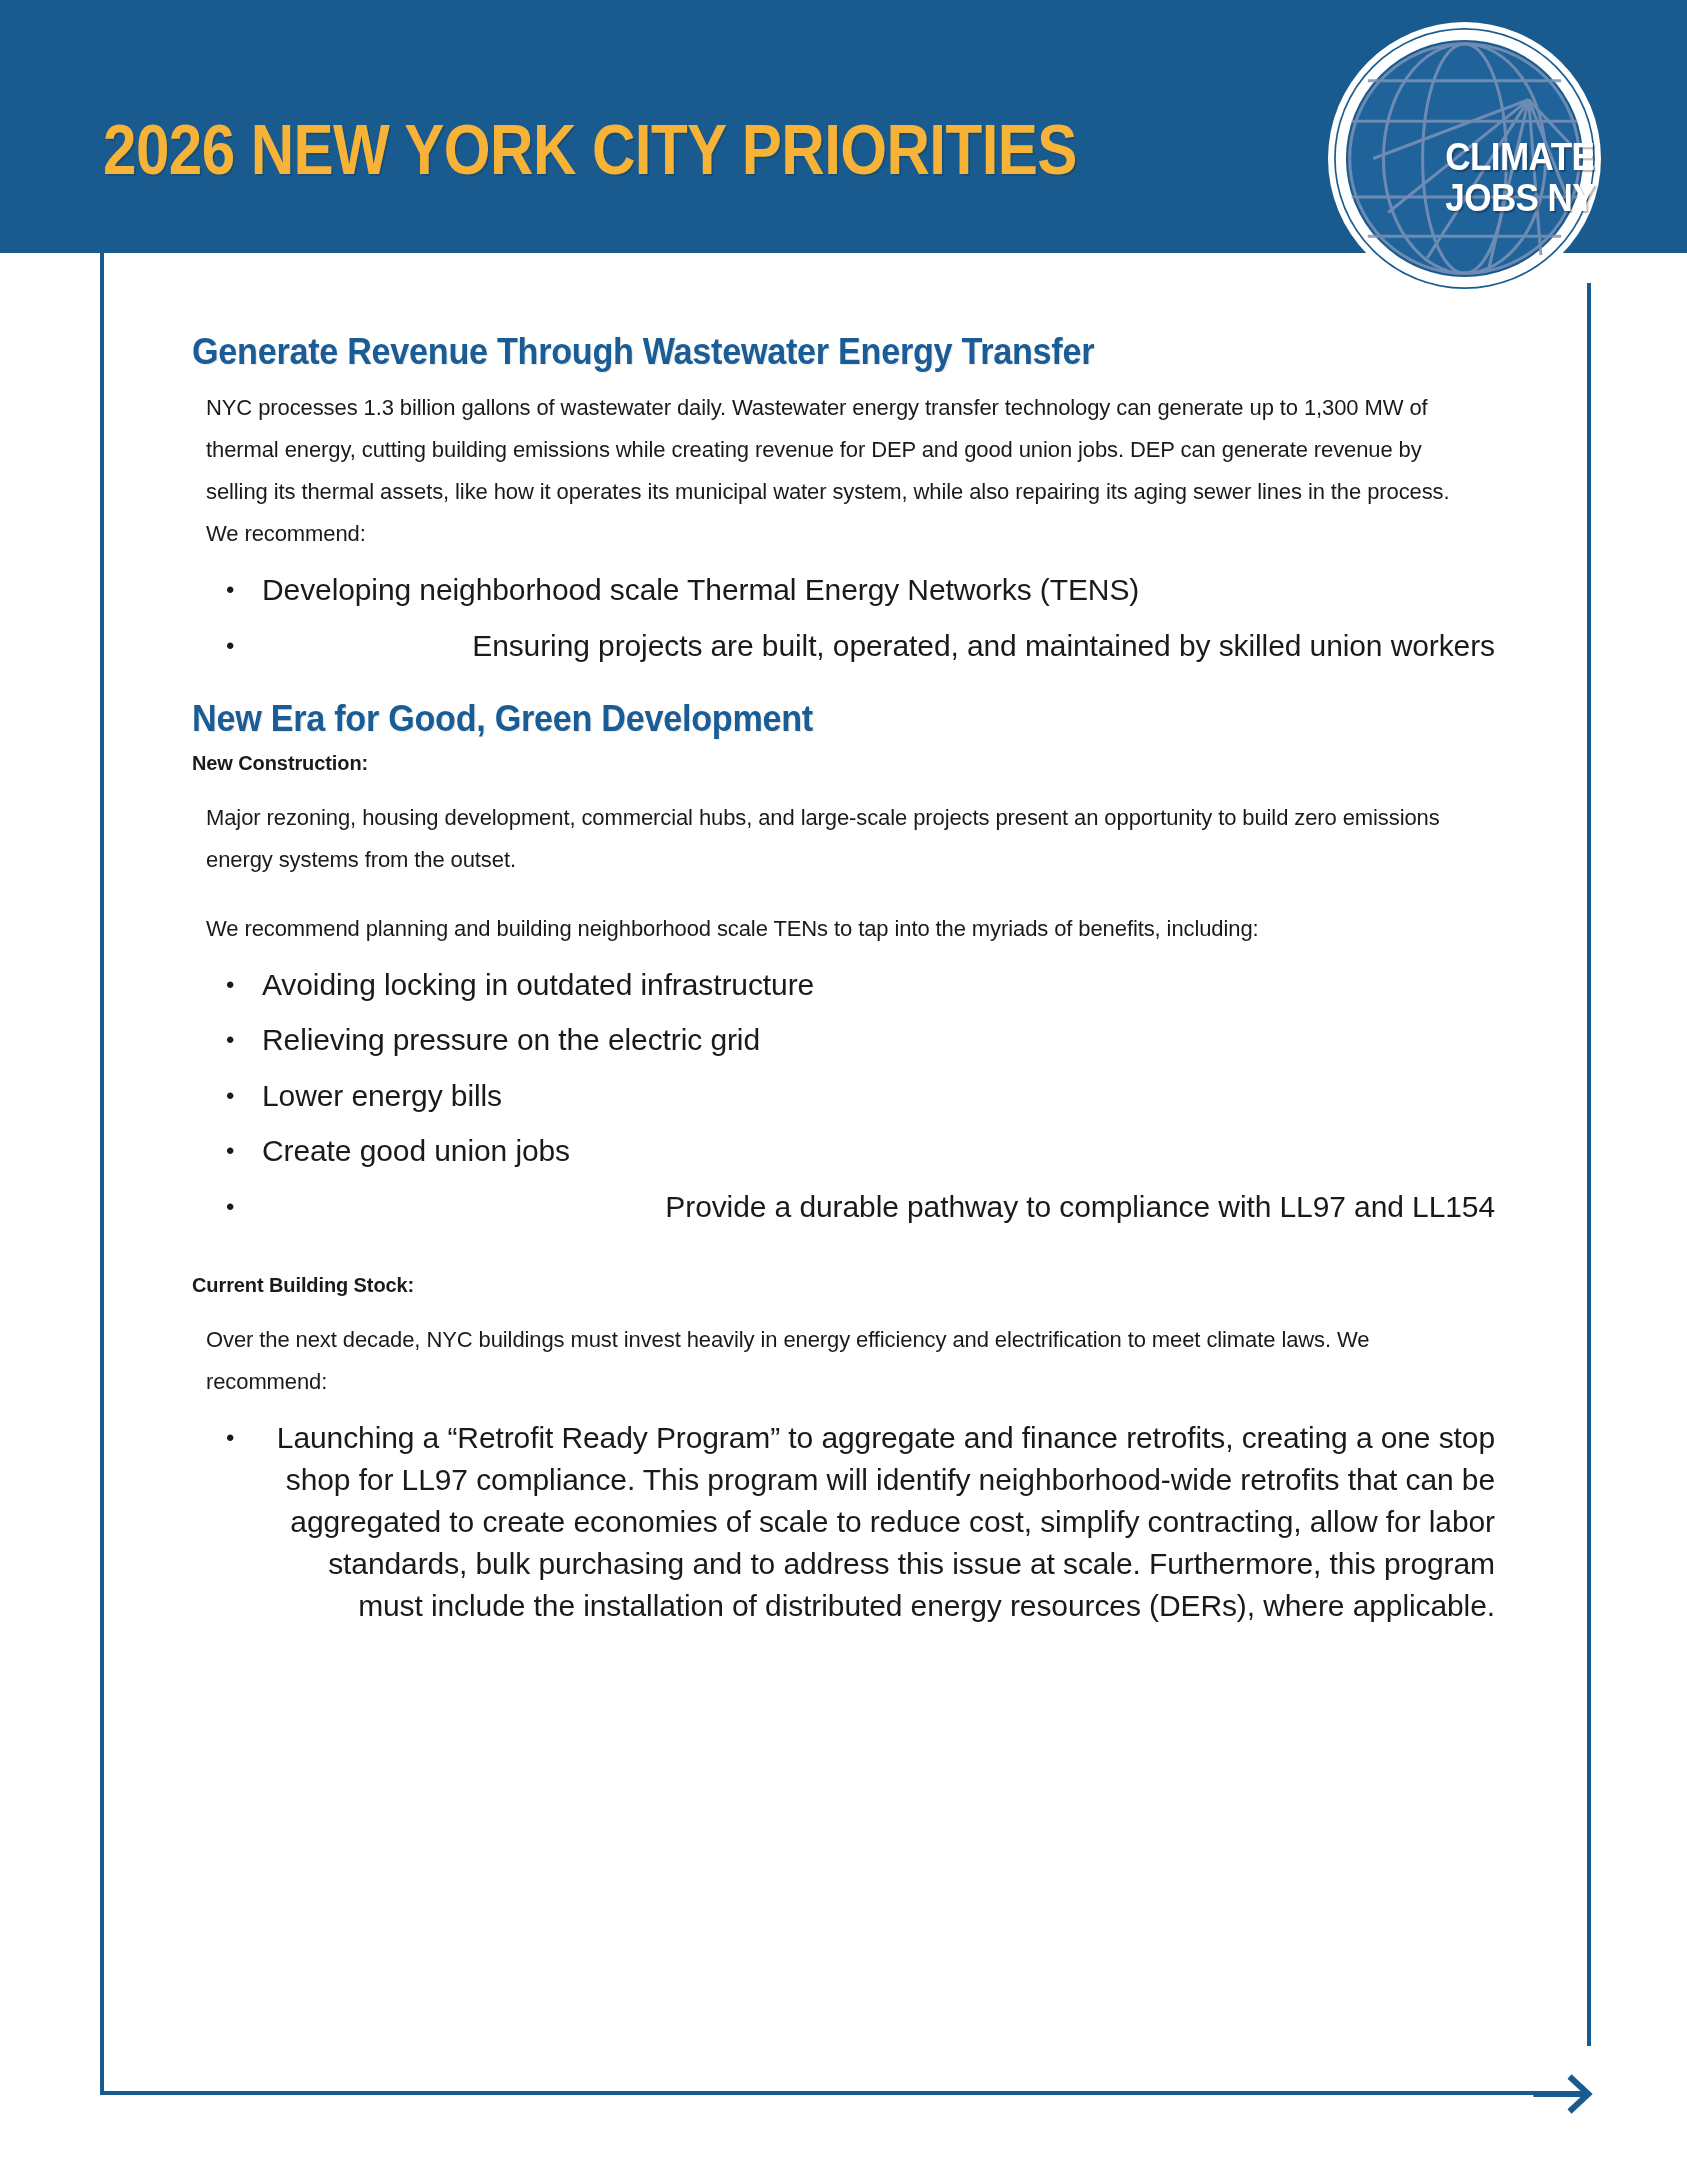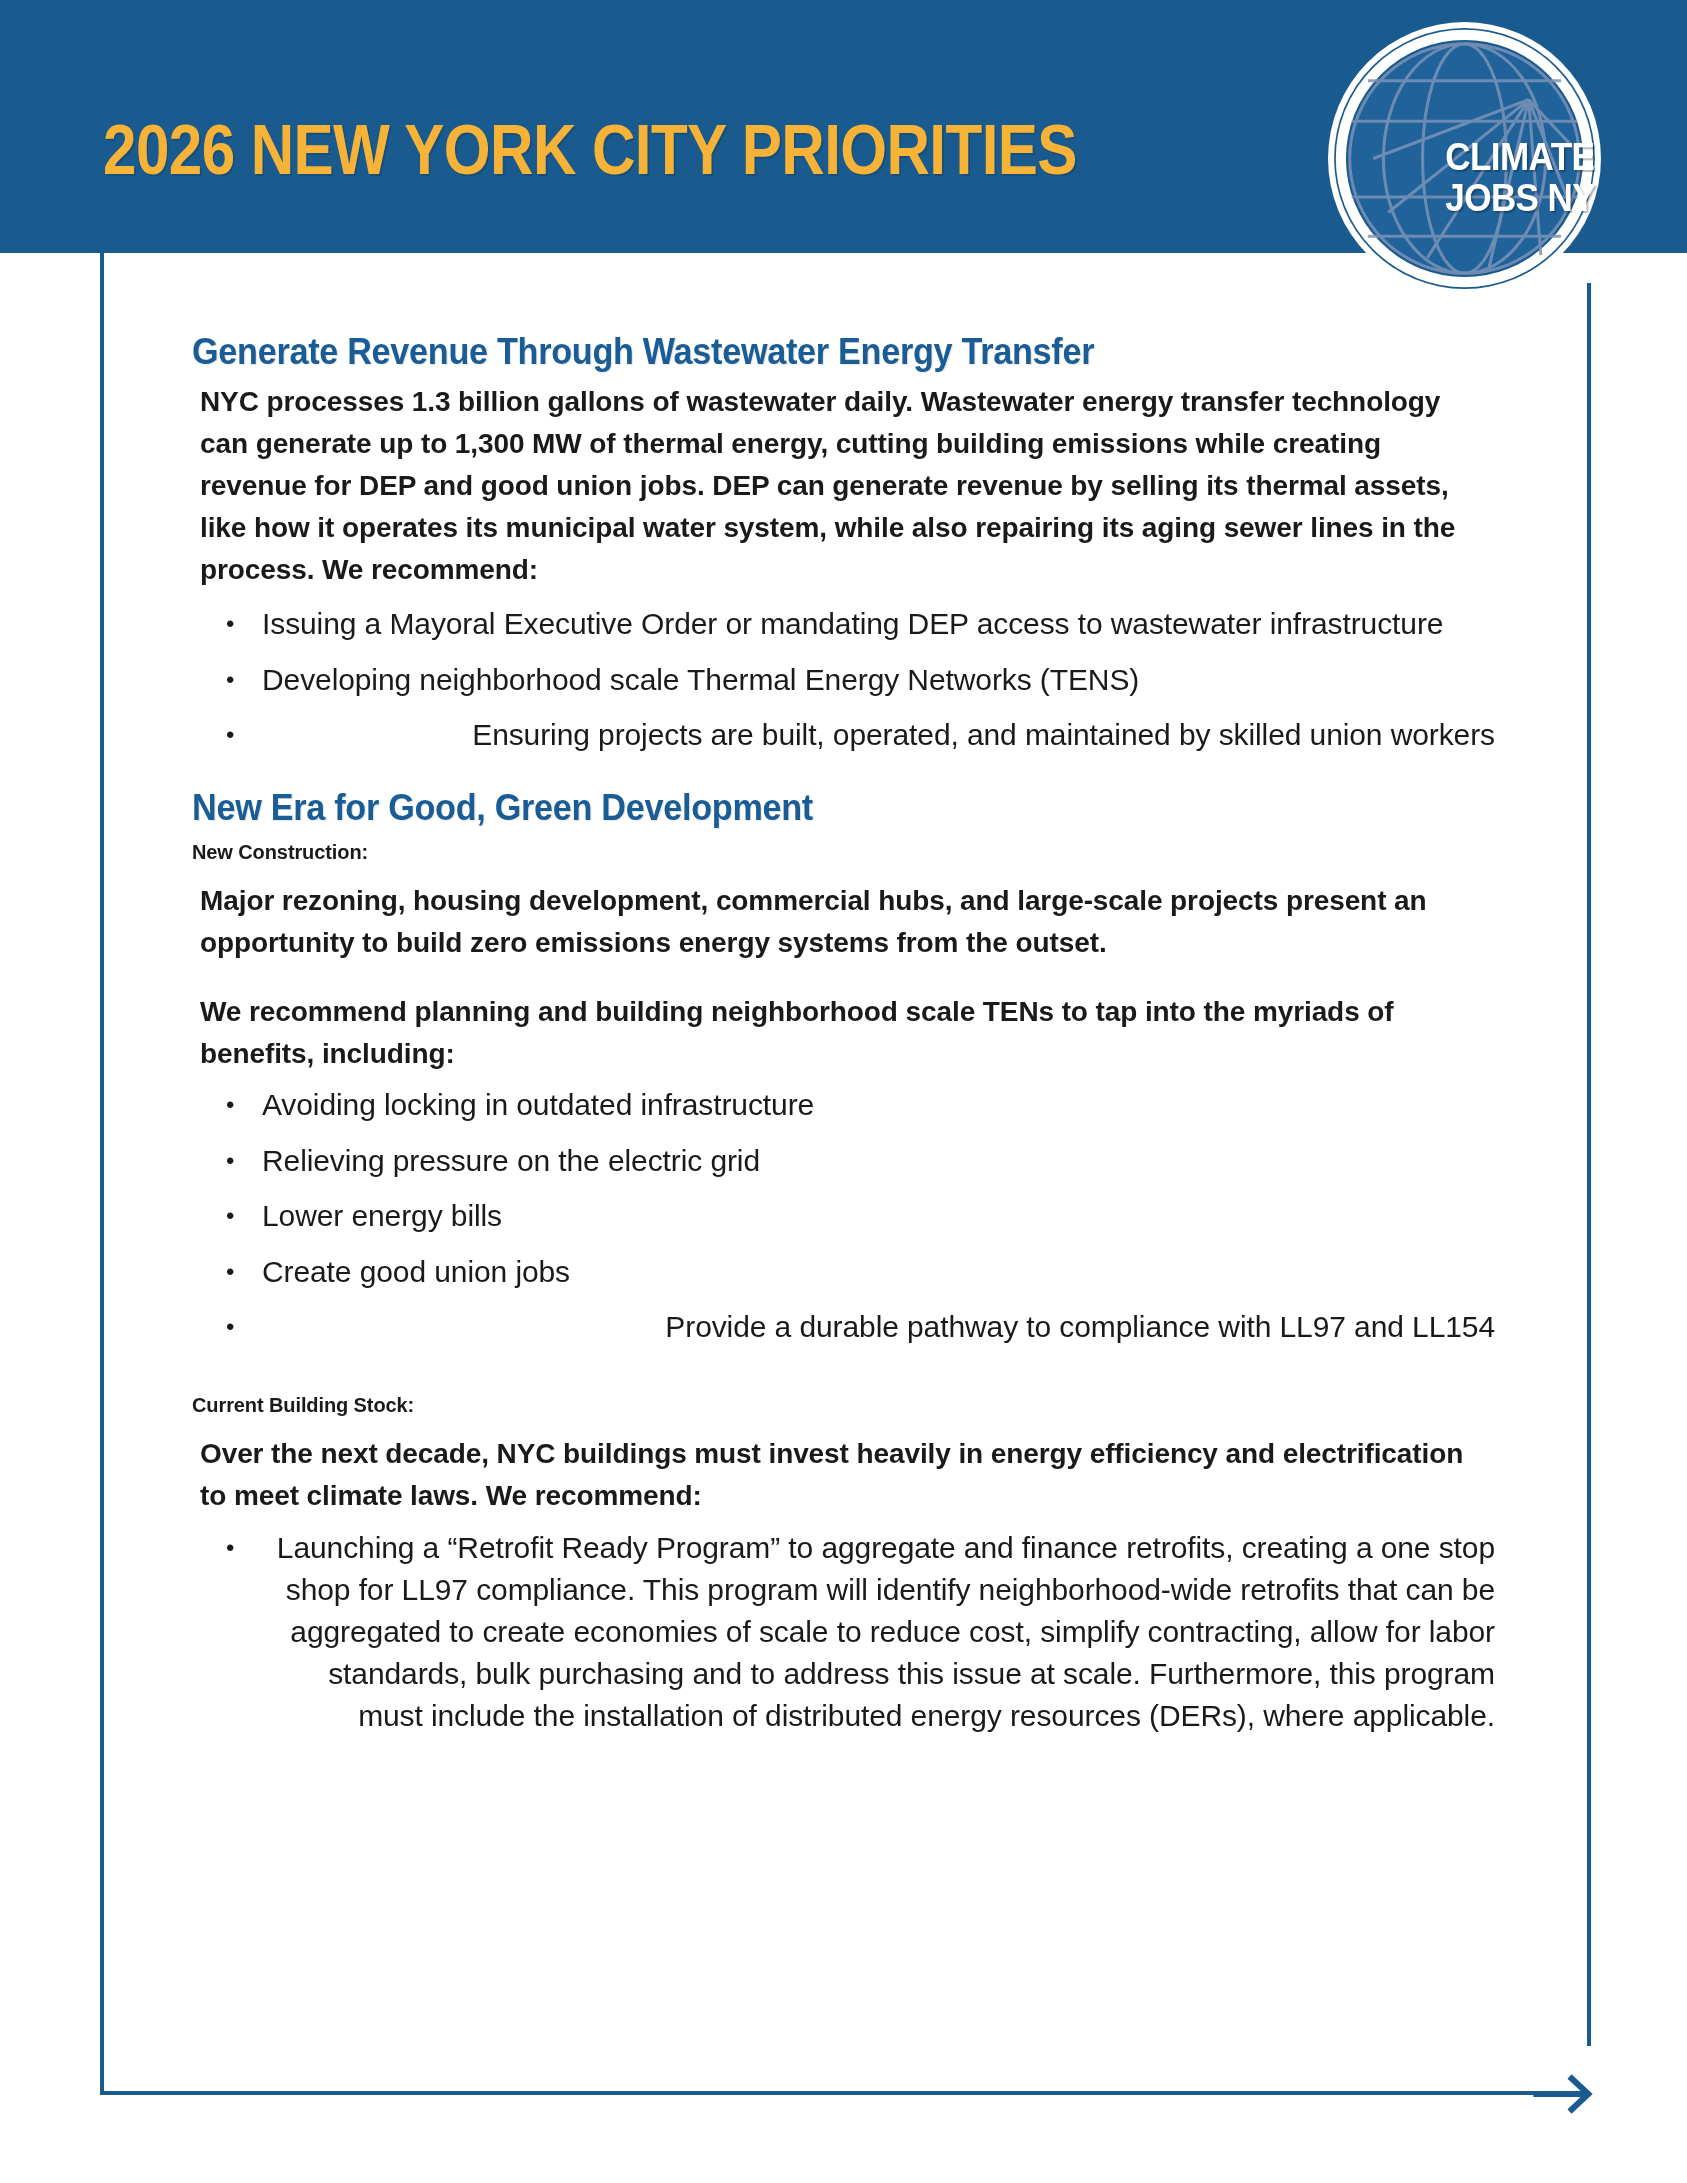--- a/index.html
+++ b/index.html
@@ -123,24 +123,24 @@
     color: #1a5c96;
     margin: 0 0 4px 0;
     letter-spacing: -0.3px;
     transform: scaleX(0.95);
     transform-origin: left center;
     text-shadow: 1.3px 1.3px 0 rgba(0,0,0,0.09);
   }
   h2.section-heading.second { margin-top: 31px; }
 
   p.body-text {
-    font-size: 28px;
-    line-height: 42px;
-    margin: 8px;
-    font-weight: 700;
+    font-size: 22px;
+    line-height: 42px;
+    margin: 14px;
+    font-weight: 400;
     letter-spacing: -0.1px;
   }
   p.body-text.spaced { margin-top: 27px; }
 
   p.sub-heading {
     font-size: 20px;
     line-height: 39px;
     font-weight: 700;
     margin: 2.7px 0 0 0;
     letter-spacing: -0.1px;
@@ -221,21 +221,20 @@
   </g>
 </svg>
 
 <div class="content">
 
   <h2 class="section-heading">Generate Revenue Through Wastewater Energy Transfer</h2>
 
   <p class="body-text"> NYC processes 1.3 billion gallons of wastewater daily. Wastewater energy transfer technology can generate up to 1,300 MW of thermal energy, cutting building emissions while creating revenue for DEP and good union jobs. DEP can generate revenue by selling its thermal assets, like how it operates its municipal water system, while also repairing its aging sewer lines in the process. We recommend:</p>
 
   <ul class="bullets">
-    <li>Issuing a Mayoral Executive Order or mandating DEP access to wastewater infrastructure</li>
     <li>Developing neighborhood scale Thermal Energy Networks (TENS)</li>
     <li>Ensuring projects are built, operated, and maintained by skilled union workers</li>
   </ul>
 
   <h2 class="section-heading second">New Era for Good, Green Development</h2>
 
   <p class="sub-heading">New Construction:</p>
 
   <p class="body-text">Major rezoning, housing development, commercial hubs, and large-scale projects present an opportunity to build zero emissions energy systems from the outset.</p>
 

